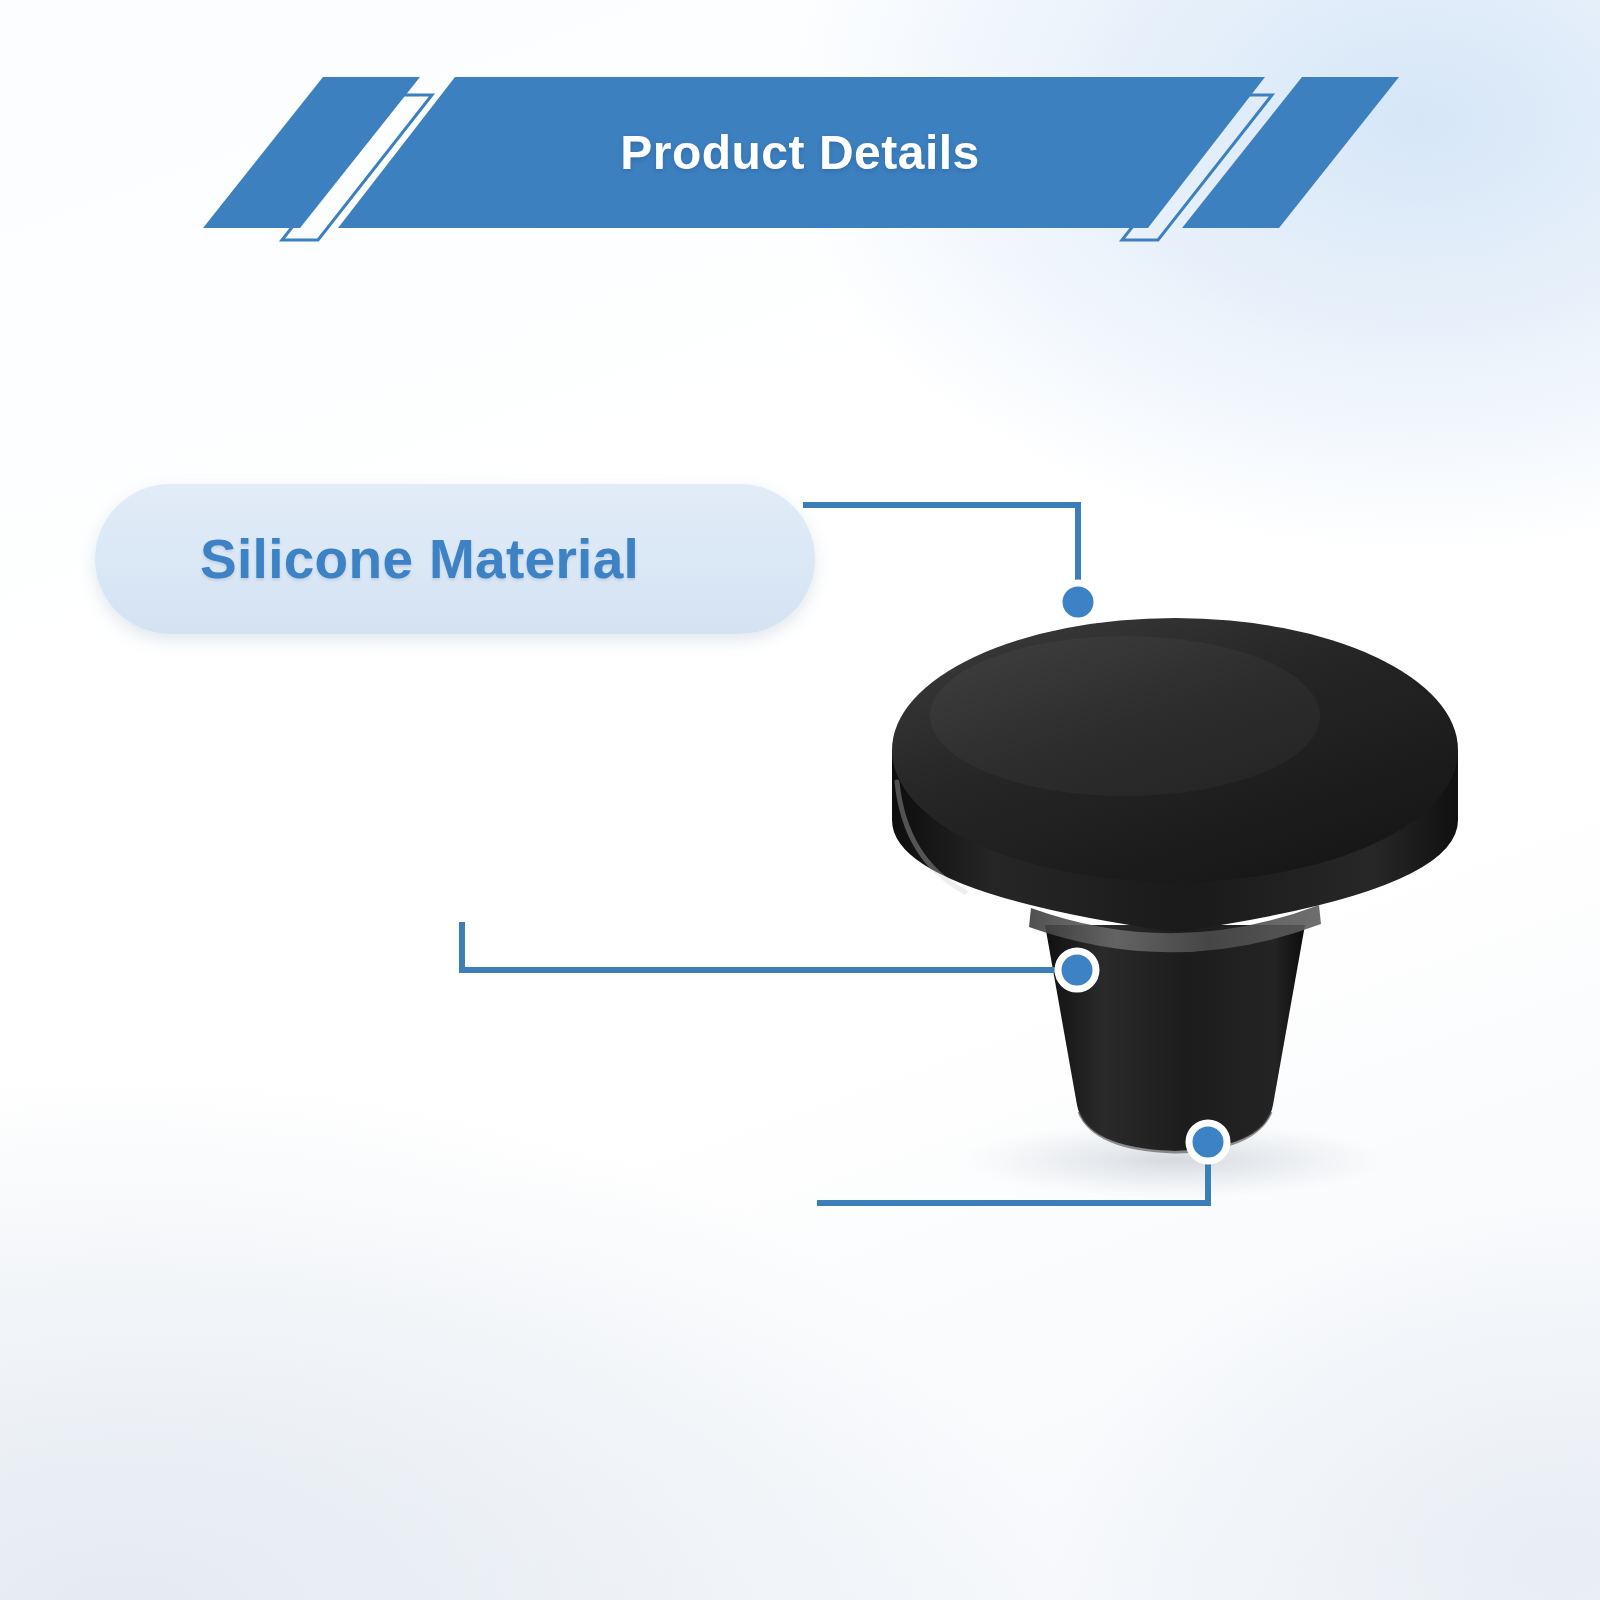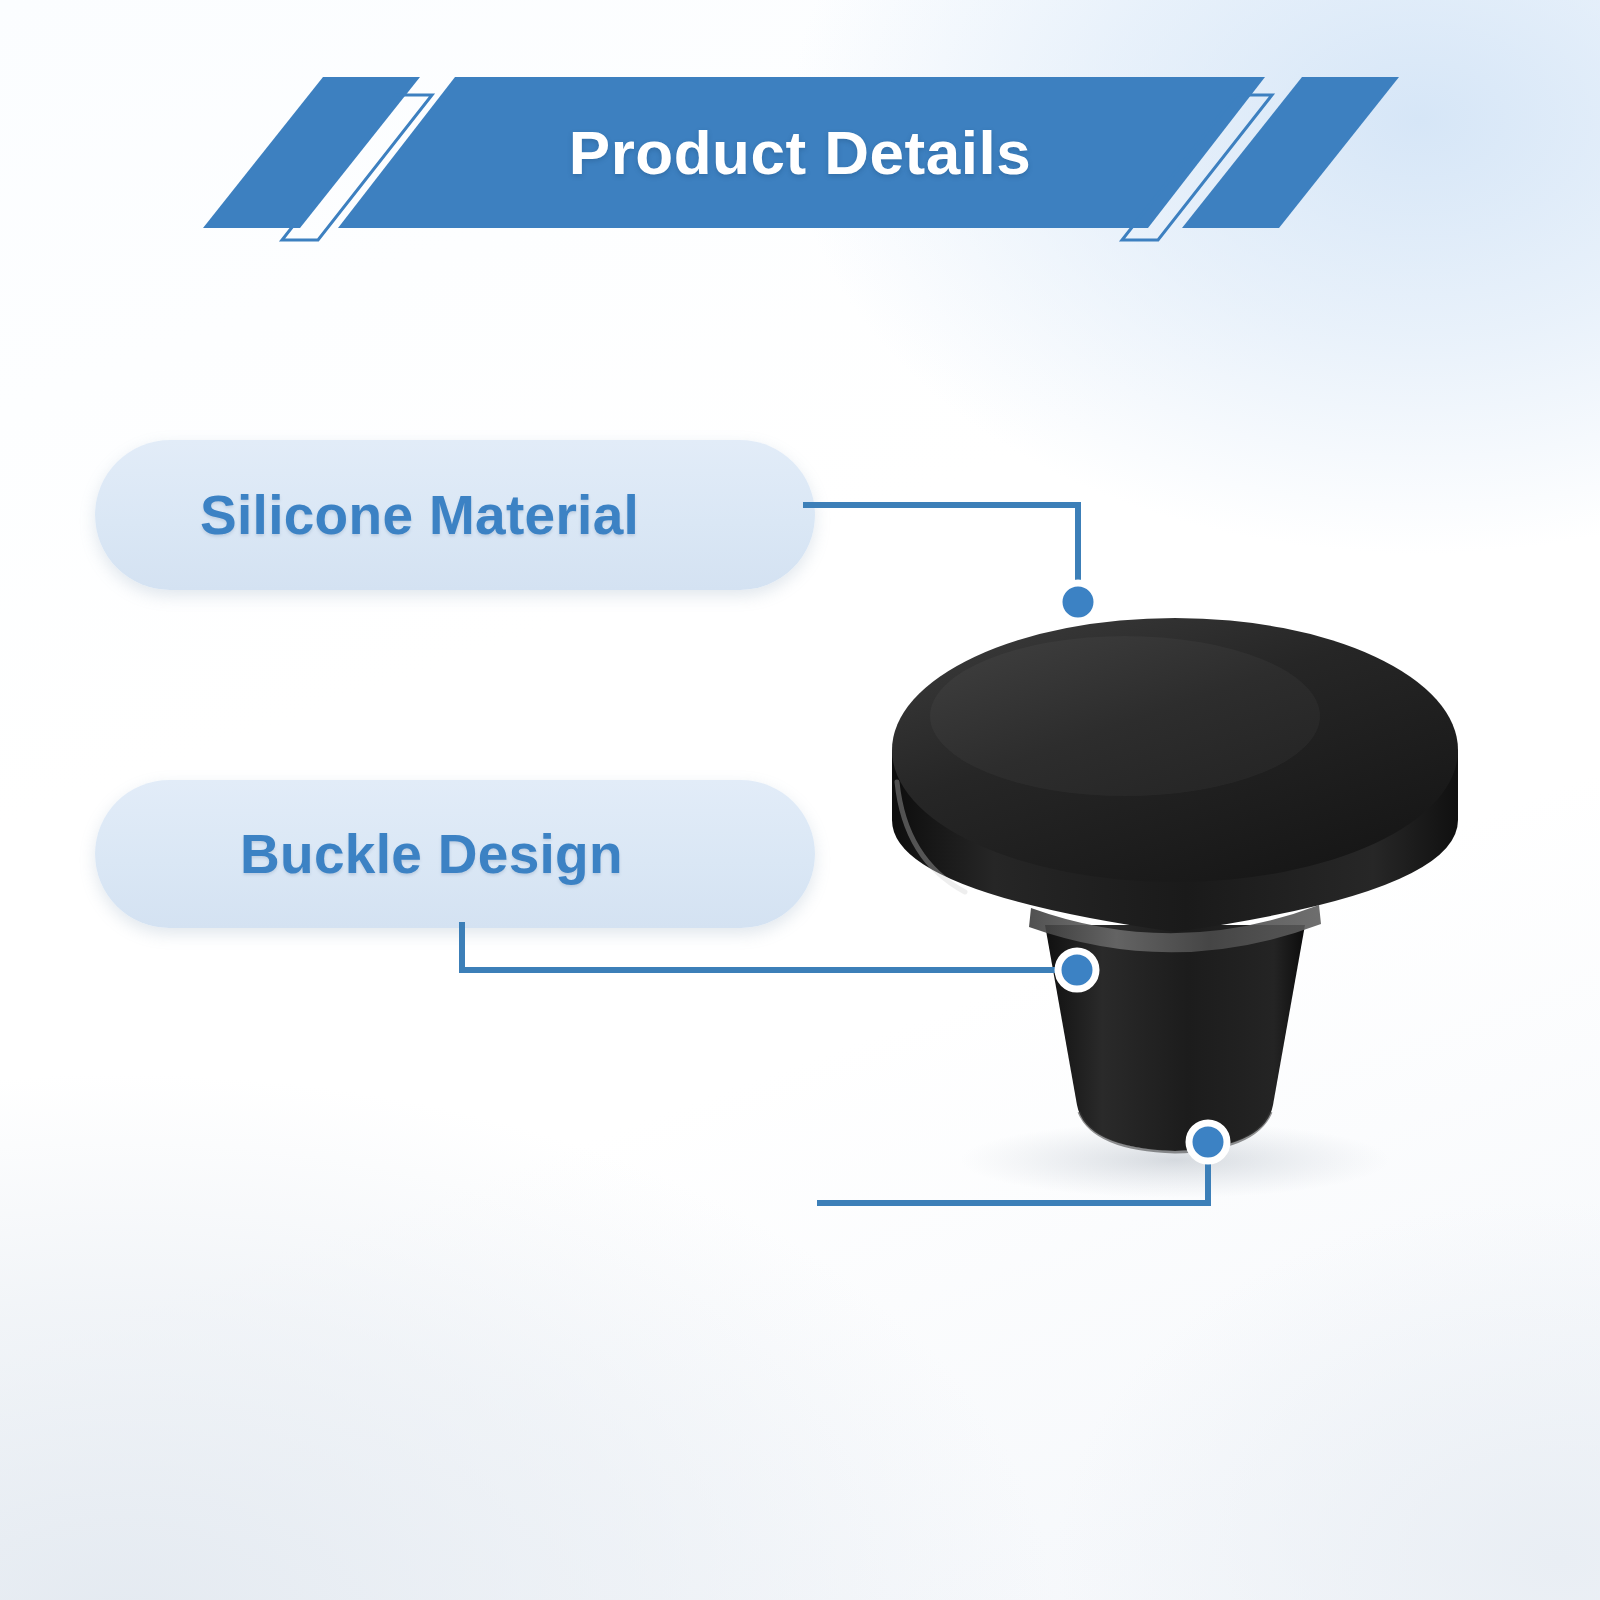--- a/index.html
+++ b/index.html
@@ -33,21 +33,21 @@
   .banner-title {
     position: absolute;
     left: 0;
     top: 55px;
     width: 1600px;
     height: 195px;
     display: flex;
     align-items: center;
     justify-content: center;
     color: #ffffff;
-    font-size: 62px;
+    font-size: 48px;
     font-weight: bold;
     letter-spacing: 0.5px;
     text-shadow: 0 2px 5px rgba(20,60,100,0.28);
     white-space: nowrap;
     pointer-events: none;
   }
 
   
   .product {
     position: absolute;
@@ -60,20 +60,21 @@
 
   
   .pill {
     position: absolute;
     background: linear-gradient(180deg, #e2ecf8 0%, #dae7f5 55%, #d4e2f2 100%);
     border-radius: 100px;
     box-shadow: 0 6px 16px rgba(120,145,175,0.22);
     display: flex;
     align-items: center;
     box-sizing: border-box;
+    margin-top: 44px;
   }
   .pill-label {
     color: #3c82c4;
     font-weight: bold;
     font-size: 55px;
     letter-spacing: 0.3px;
     white-space: nowrap;
     text-shadow: 0 2px 3px rgba(90,120,155,0.22);
   }
   #pill-1 { left: 95px;  top: 440px;  width: 720px; height: 150px; padding-left: 105px; }
@@ -175,23 +176,20 @@
       <ellipse cx="280" cy="196" rx="195" ry="80" fill="#ffffff" opacity="0.035"></ellipse>
 
       <path d="M 52,262 Q 60,340 120,372" fill="none" stroke="#cfcfcf" stroke-width="5" opacity="0.35" stroke-linecap="round"></path>
     </svg>
   </div>
 
   <div class="pill" id="pill-1">
     <span class="pill-label">Silicone Material</span>
   </div>
 
-  <div class="pill" id="pill-2">
-    <span class="pill-label">Buckle Design</span>
-  </div>
 
 
   <svg class="connectors" viewBox="0 0 1600 1600" xmlns="http://www.w3.org/2000/svg">
 
     <polyline points="806,505 1078,505 1078,602" fill="none" stroke="#3c7fb8" stroke-width="6" stroke-linecap="square"></polyline>
     <circle cx="1078" cy="602" r="19" fill="#3c82c4" stroke="#ffffff" stroke-width="7"></circle>
 
     <polyline points="462,925 462,970 1077,970" fill="none" stroke="#3c7fb8" stroke-width="6" stroke-linecap="square"></polyline>
     <circle cx="1077" cy="970" r="19" fill="#3c82c4" stroke="#ffffff" stroke-width="7"></circle>
 

